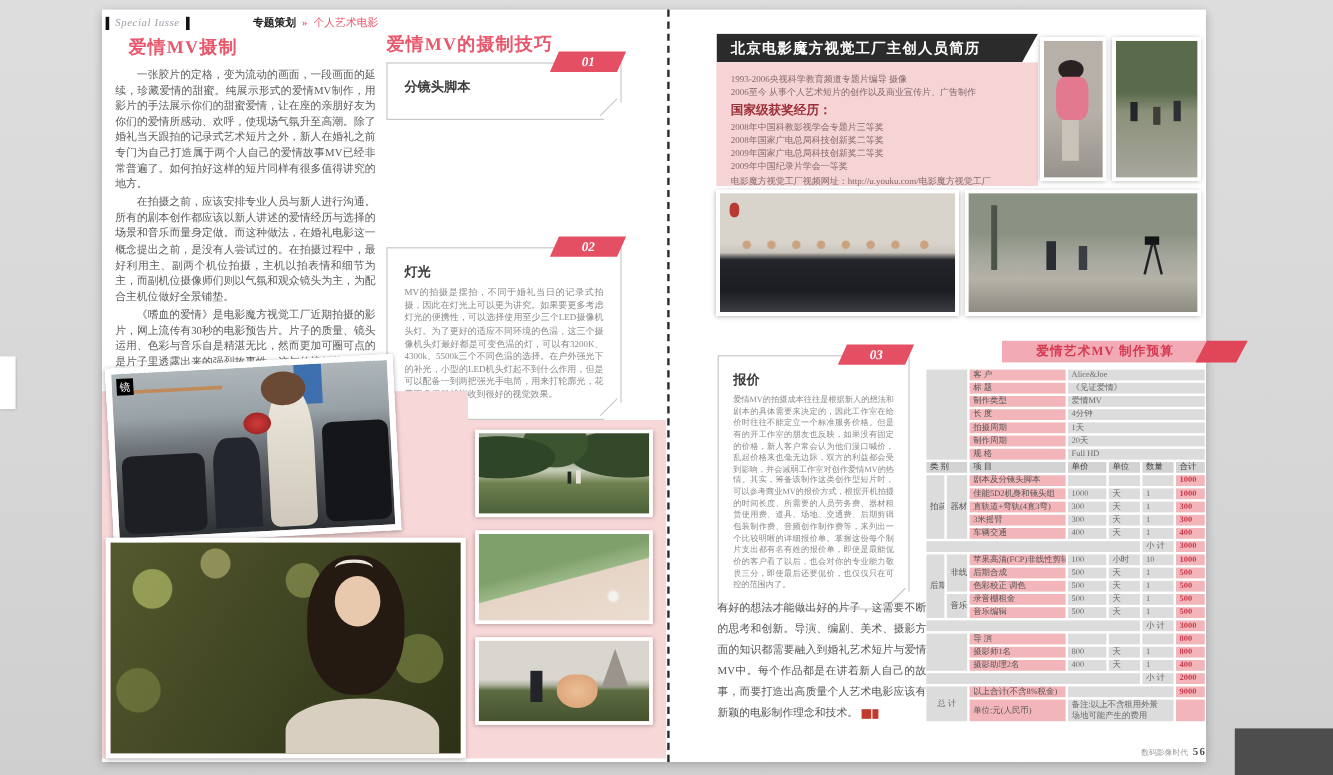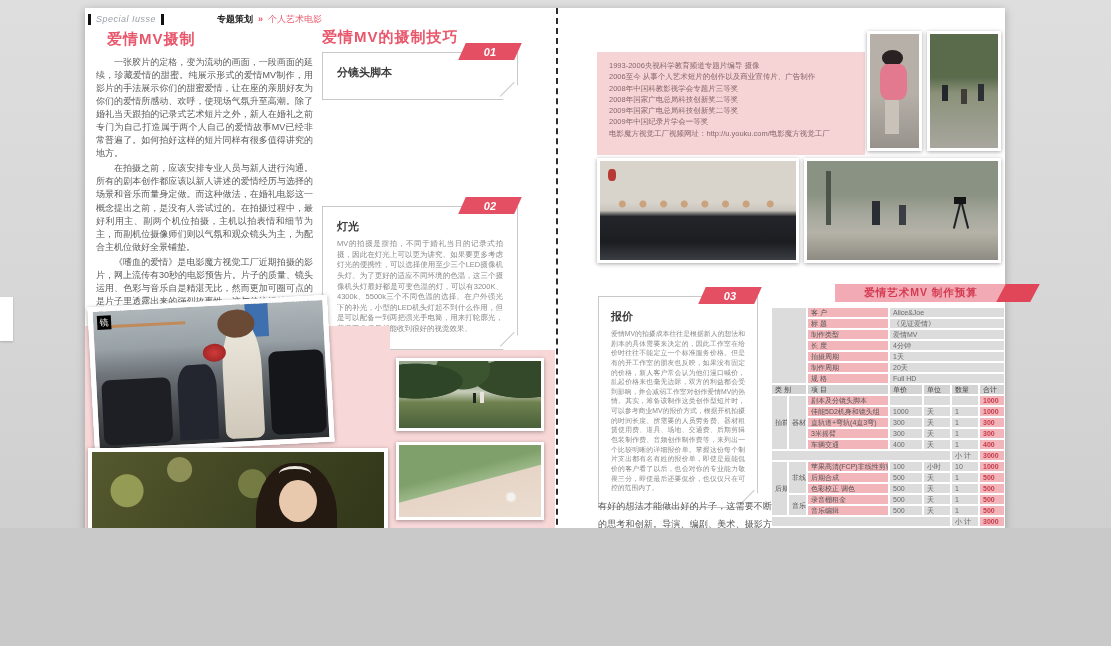--- a/index.html
+++ b/index.html
@@ -1,19 +1,19 @@
 <!DOCTYPE html>
 <html><head>
 <meta charset="utf-8">
 <style>
   html,body{margin:0;padding:0;background:#c9c9c9;}
   *{box-sizing:border-box;}
   body{font-family:"Liberation Sans","DejaVu Sans",sans-serif;}
-  .canvas{position:relative;width:1111px;height:528px;overflow:hidden;
-    background:linear-gradient(180deg,#dedede 0%,#d6d6d6 60%,#cfcfcf 100%);}
+  .canvas{position:relative;width:1111px;height:646px;overflow:hidden;
+    background:linear-gradient(180deg,#dedede 0%,#d6d6d6 60%,#cfcfcf 100%);font-family:Liberation Serif, serif;}
   .spread{position:absolute;left:85px;top:8px;width:920px;height:627px;background:#fff;
     box-shadow:0 2px 8px rgba(0,0,0,.25);}
   .fold{position:absolute;left:556px;top:8px;height:627px;width:0;border-left:2px dashed #2b2b2b;}
   .spine-box{position:absolute;left:0;top:297px;width:13px;height:44px;background:#fff;box-shadow:0 1px 2px rgba(0,0,0,.2);}
   .corner-block{position:absolute;left:1029px;top:607px;width:82px;height:39px;background:#4d4d4d;}
 
   
   .pg-header{position:absolute;left:88px;top:12px;height:14px;display:flex;align-items:center;gap:5px;font-size:9px;}
   .hbar{width:3px;height:11px;background:#111;}
   .hspecial{font-style:italic;color:#9aa0a8;letter-spacing:.5px;}
@@ -162,23 +162,25 @@
     <div class="ph-el" style="right:18%;bottom:22%;width:8px;height:8px;background:#f4f2ee;border-radius:50%;box-shadow:0 0 3px #fff;"></div>
   </div>
 
   <div class="photo" style="left:396px;top:531px;width:148px;height:73px;border-width:3px;
        background:linear-gradient(180deg,#d9d6cf 0 48%,#aeb2a0 55%,#5c6b40 62%,#44532f 100%);">
     <div class="ph-el" style="right:12%;top:10%;width:16%;height:48%;background:#9a948c;clip-path:polygon(50% 0,100% 100%,0 100%);"></div>
     <div class="ph-el" style="left:30%;top:38%;width:7%;height:38%;background:#22242a;"></div>
     <div class="ph-el" style="left:46%;top:42%;width:24%;height:42%;background:radial-gradient(#ecbf97,#d99c70);border-radius:50% 50% 60% 60%;"></div>
   </div>
 
+  <div class="blackbar">北京电影魔方视觉工厂主创人员简历</div>
   <div class="resume">
     <div class="rline">1993-2006央视科学教育频道专题片编导 摄像</div>
     <div class="rline">2006至今 从事个人艺术短片的创作以及商业宣传片、广告制作</div>
+    <div class="award-h">国家级获奖经历：</div>
     <div class="rline">2008年中国科教影视学会专题片三等奖</div>
     <div class="rline">2008年国家广电总局科技创新奖二等奖</div>
     <div class="rline">2009年国家广电总局科技创新奖二等奖</div>
     <div class="rline">2009年中国纪录片学会一等奖</div>
     <div class="rline">电影魔方视觉工厂视频网址：http://u.youku.com/电影魔方视觉工厂</div>
   </div>
 
   <div class="photo" style="left:867px;top:31px;width:55px;height:120px;border-width:3px;
        background:linear-gradient(180deg,#b6b0a8 0 52%,#97938c 100%);">
     <div class="ph-el" style="left:24%;top:14%;width:44%;height:14%;background:#2a2222;border-radius:50%;"></div>

